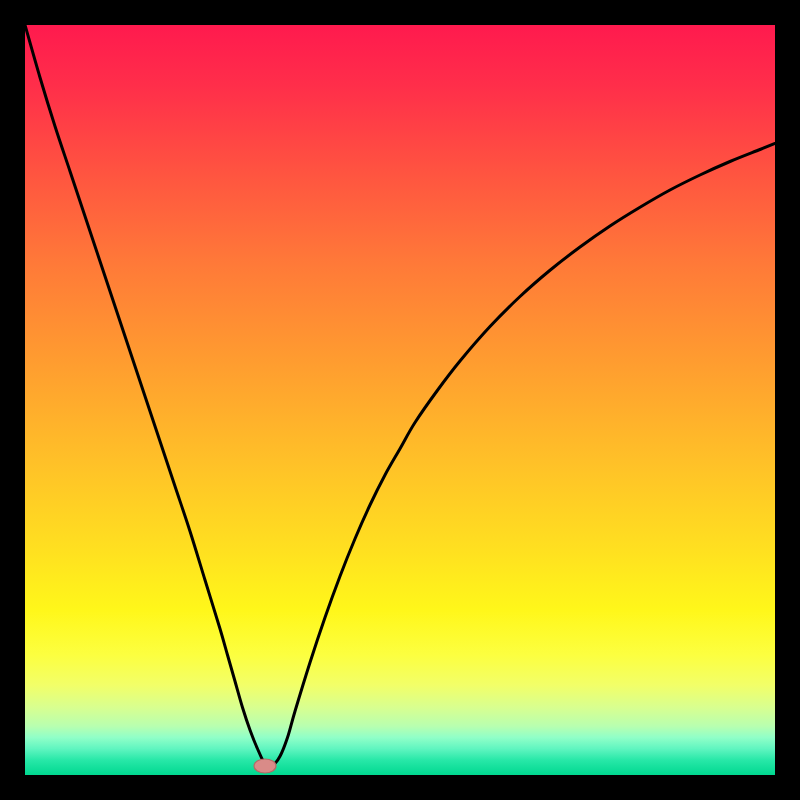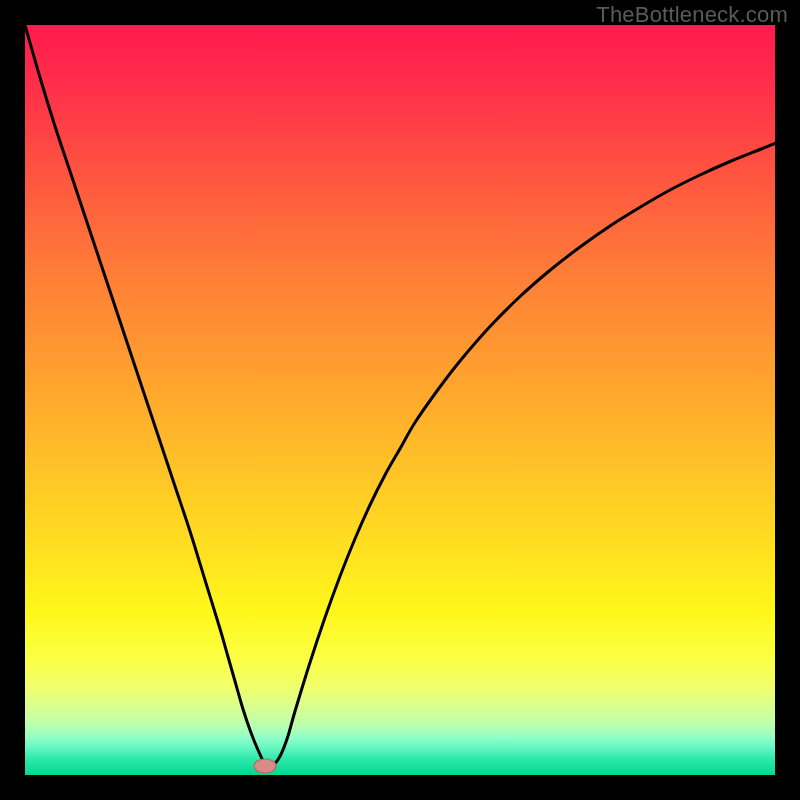--- a/index.html
+++ b/index.html
@@ -61,21 +61,20 @@
     position: absolute;
     inset: 0;
     width: 100%;
     height: 100%;
   }
 </style>
 </head>
 <body>
 
 <div class="frame">
-  <div class="watermark">TheBottleneck.com</div>
   <div class="plot-area">
     <div class="bg-gradient"></div>
     <svg class="curve-layer" viewBox="0 0 750 750" preserveAspectRatio="none">
       <path d="M 0.00 0.00 C 2.50 8.75, 10.00 35.63, 15.00 52.50 C 20.00 69.38, 25.00 85.63, 30.00 101.25 C 35.00 116.88, 40.00 131.25, 45.00 146.25 C 50.00 161.25, 55.00 176.25, 60.00 191.25 C 65.00 206.25, 70.00 221.25, 75.00 236.25 C 80.00 251.25, 85.00 266.25, 90.00 281.25 C 95.00 296.25, 100.00 311.25, 105.00 326.25 C 110.00 341.25, 115.00 356.25, 120.00 371.25 C 125.00 386.25, 130.00 401.25, 135.00 416.25 C 140.00 431.25, 145.00 446.25, 150.00 461.25 C 155.00 476.25, 160.00 490.63, 165.00 506.25 C 170.00 521.88, 175.00 538.75, 180.00 555.00 C 185.00 571.25, 191.25 591.25, 195.00 603.75 C 198.75 616.25, 200.00 621.25, 202.50 630.00 C 205.00 638.75, 207.50 647.50, 210.00 656.25 C 212.50 665.00, 215.00 674.38, 217.50 682.50 C 220.00 690.63, 222.50 698.13, 225.00 705.00 C 227.50 711.88, 230.00 718.13, 232.50 723.75 C 235.00 729.38, 237.50 736.00, 240.00 738.75 C 242.50 741.50, 245.00 741.50, 247.50 740.25 C 250.00 739.00, 252.50 735.88, 255.00 731.25 C 257.50 726.63, 260.00 720.00, 262.50 712.50 C 265.00 705.00, 266.25 698.75, 270.00 686.25 C 273.75 673.75, 280.00 653.13, 285.00 637.50 C 290.00 621.88, 295.00 606.88, 300.00 592.50 C 305.00 578.13, 310.00 564.38, 315.00 551.25 C 320.00 538.13, 325.00 525.63, 330.00 513.75 C 335.00 501.88, 340.00 490.63, 345.00 480.00 C 350.00 469.38, 355.00 459.38, 360.00 450.00 C 365.00 440.63, 370.00 432.50, 375.00 423.75 C 380.00 415.00, 383.75 407.25, 390.00 397.50 C 396.25 387.75, 405.00 375.50, 412.50 365.25 C 420.00 355.00, 426.25 346.62, 435.00 336.00 C 443.75 325.37, 455.00 312.25, 465.00 301.50 C 475.00 290.75, 485.00 280.88, 495.00 271.50 C 505.00 262.13, 515.00 253.50, 525.00 245.25 C 535.00 237.00, 545.00 229.38, 555.00 222.00 C 565.00 214.63, 575.00 207.63, 585.00 201.00 C 595.00 194.38, 605.00 188.25, 615.00 182.25 C 625.00 176.25, 635.00 170.38, 645.00 165.00 C 655.00 159.63, 665.00 154.75, 675.00 150.00 C 685.00 145.25, 695.00 140.75, 705.00 136.50 C 715.00 132.25, 727.50 127.50, 735.00 124.50 C 742.50 121.50, 747.50 119.50, 750.00 118.50" fill="none" stroke-width="3" stroke-linejoin="round" stroke-linecap="round" stroke="#000000"></path>
     </svg>
     <svg class="dot-layer" viewBox="0 0 750 750" preserveAspectRatio="none">
       <ellipse cx="240.00" cy="741.00" rx="11" ry="7" fill="#d98b88"></ellipse>
       <ellipse cx="240.00" cy="741.00" rx="11" ry="7" fill="none" stroke-width="1.2" stroke="#b56a66"></ellipse>
     </svg>
   </div>

